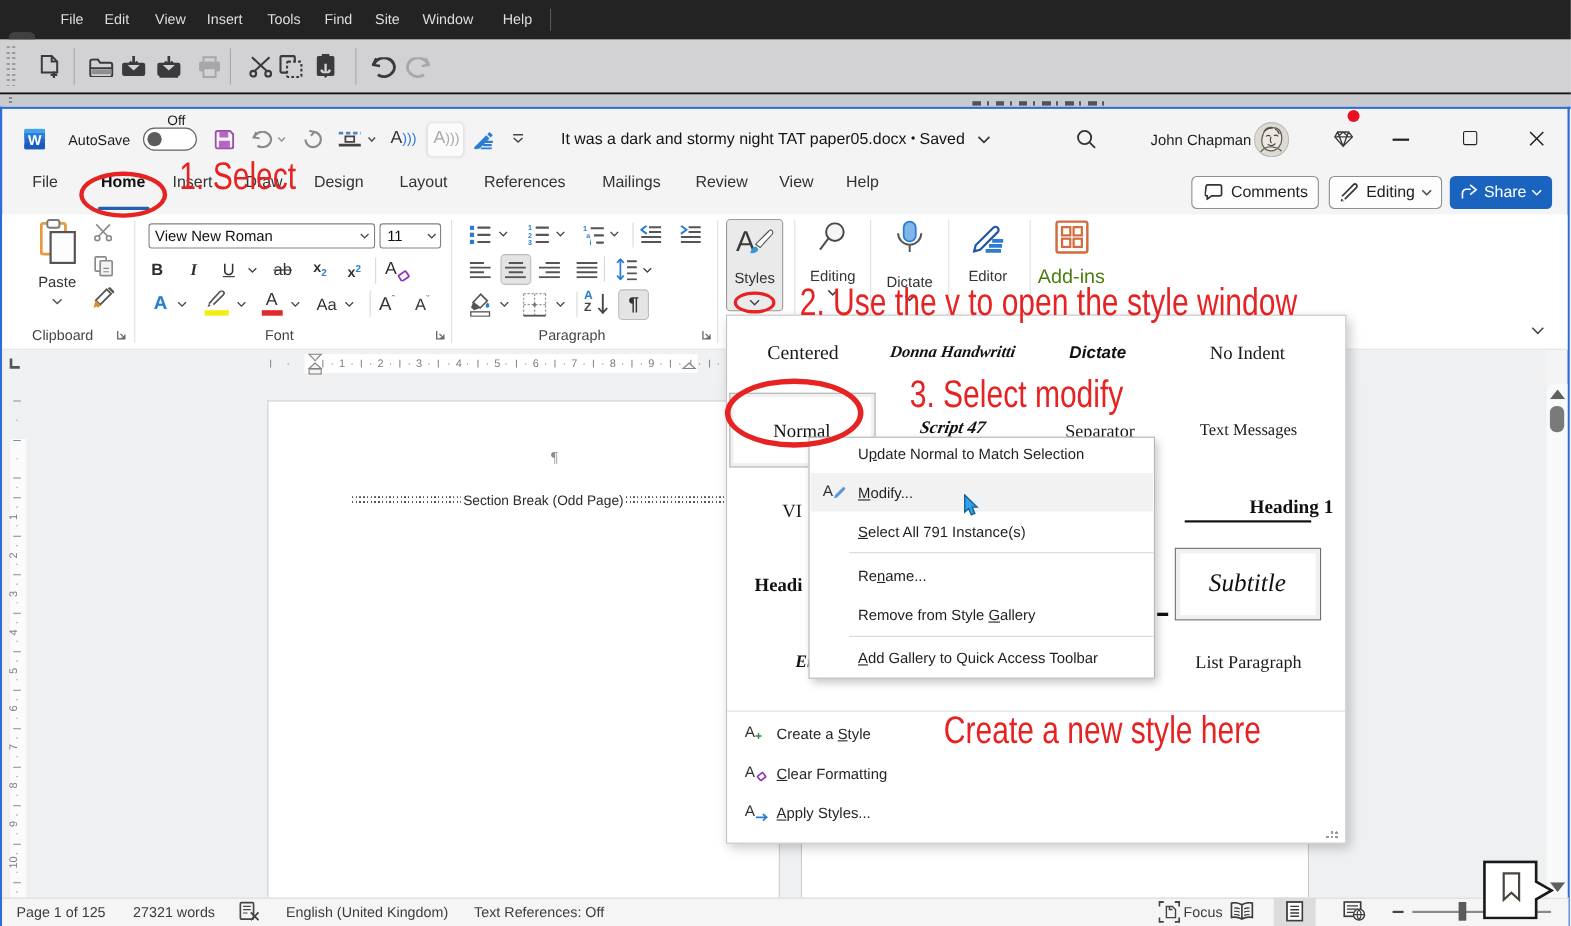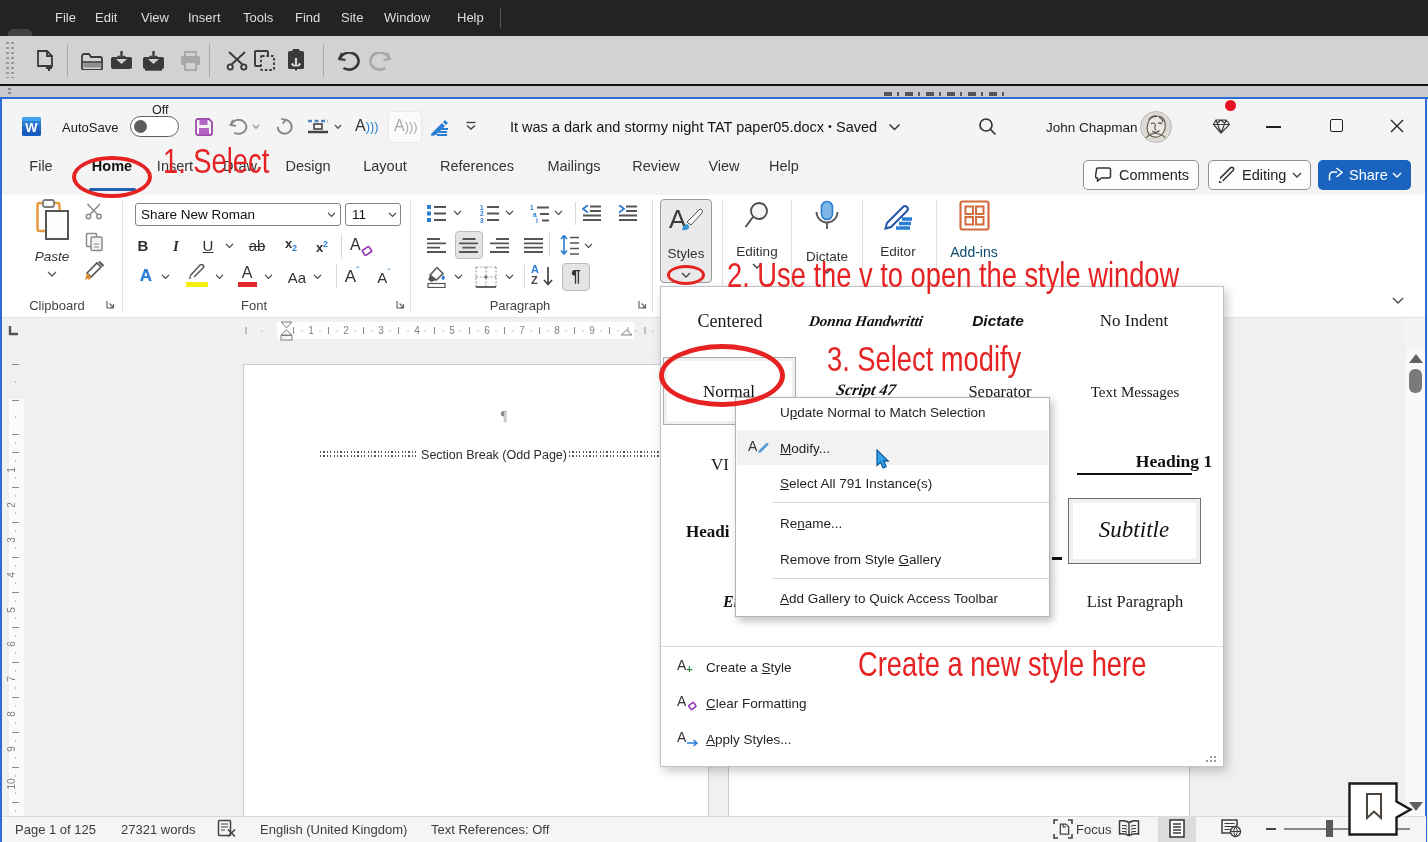--- a/index.html
+++ b/index.html
@@ -255,21 +255,21 @@
   <div class="abs" style="left:722px;top:200px;width:1px;height:112px;background:#e0e0e1;"></div>
   <div class="abs" style="left:791px;top:200px;width:1px;height:112px;background:#e0e0e1;"></div>
   <div class="abs" style="left:862px;top:200px;width:1px;height:112px;background:#e0e0e1;"></div>
   <div class="abs" style="left:936px;top:200px;width:1px;height:112px;background:#e0e0e1;"></div>
 
   <svg class="abs" style="left:36px;top:199px;" width="34" height="42" viewBox="0 0 34 42">
     <rect x="1.5" y="4" width="22" height="28" rx="2" fill="none" stroke="#e59a40" stroke-width="2.5"></rect>
     <rect x="7" y="1" width="11" height="7" rx="2" fill="#fdfdfd" stroke="#7a7a7a" stroke-width="1.8"></rect>
     <rect x="10" y="12" width="22" height="28" fill="#fdfdfd" stroke="#555" stroke-width="2"></rect>
   </svg>
-  <div class="abs ctr" style="left:52px;top:256px;font-size:13.5px;color:#333;font-style:italic;">Paste</div>
+  <div class="abs ctr" style="left:52px;top:256px;font-size:13.5px;color:#333;">Paste</div>
   <svg class="abs" style="left:47px;top:271px;" width="10" height="7" viewBox="0 0 10 7">
       <path d="M1 1 l4 4 4-4" stroke="#555" stroke-width="1.3" fill="none"></path>
     </svg>
   <svg class="abs" style="left:85px;top:203px;" width="18" height="17" viewBox="0 0 18 17">
     <g stroke="#8a8a8a" stroke-width="1.5" fill="none">
         <path d="M2.5 1 L13 12"></path>
         <path d="M15 1 L4.5 12"></path>
         <circle cx="3.5" cy="13.5" r="2.2"></circle>
         <circle cx="14" cy="13.5" r="2.2"></circle>
       </g>
@@ -284,21 +284,21 @@
     <path d="M14 1 l2-1 4 4 -1 2 z" fill="#555"></path>
     <path d="M3 12 l-2 7 6-3 z" fill="#e08c28"></path>
     <path d="M2.5 14.5 L6 18" stroke="#e08c28" stroke-width="2.5"></path>
   </svg>
   <div class="abs ctr" style="left:57px;top:305px;font-size:13px;color:#444;">Clipboard</div>
   <svg class="abs" style="left:105px;top:299px;" width="11" height="11" viewBox="0 0 11 11">
     <path d="M2 2 v7 h7 M4.5 4.5 l4 4 M8.5 5 v3.5 h-3.5" stroke="#666" stroke-width="1.2" fill="none"></path>
   </svg>
 
   <div class="abs" style="left:135px;top:203px;width:206px;height:23px;border:1px solid #828282;border-radius:3px;background:#fff;"></div>
-  <div class="abs" style="left:141px;top:207px;font-size:13.5px;color:#111;">Share New Roman</div>
+  <div class="abs" style="left:141px;top:207px;font-size:13.5px;color:#111;">View New Roman</div>
   <svg class="abs" style="left:327px;top:212px;" width="9" height="6" viewBox="0 0 9 6">
       <path d="M1 .8 l3.5 3.5 L8 .8" stroke="#444" stroke-width="1.2" fill="none"></path>
     </svg>
   <div class="abs" style="left:345px;top:203px;width:56px;height:23px;border:1px solid #828282;border-radius:3px;background:#fff;"></div>
   <div class="abs" style="left:352px;top:207px;font-size:13.5px;color:#111;">11</div>
   <svg class="abs" style="left:388px;top:212px;" width="9" height="6" viewBox="0 0 9 6">
       <path d="M1 .8 l3.5 3.5 L8 .8" stroke="#444" stroke-width="1.2" fill="none"></path>
     </svg>
 
   <div class="abs" style="top:236px;height:20px;line-height:20px;font-size:15px;color:#2f2f2f;">
@@ -475,21 +475,21 @@
   </svg>
   <div class="abs ctr" style="left:898px;top:251px;font-size:13.5px;color:#333;">Editor</div>
 
   <svg class="abs" style="left:959px;top:200px;" width="31" height="31" viewBox="0 0 31 31">
     <rect x="1.5" y="1.5" width="28" height="28" rx="2" fill="none" stroke="#d26b3e" stroke-width="2.2"></rect>
     <rect x="6.5" y="6.5" width="7.5" height="7.5" fill="none" stroke="#d26b3e" stroke-width="2"></rect>
     <rect x="17" y="6.5" width="7.5" height="7.5" fill="none" stroke="#d26b3e" stroke-width="2"></rect>
     <rect x="6.5" y="17" width="7.5" height="7.5" fill="none" stroke="#d26b3e" stroke-width="2"></rect>
     <rect x="17" y="17" width="7.5" height="7.5" fill="none" stroke="#d26b3e" stroke-width="2"></rect>
   </svg>
-  <div class="abs ctr" style="left:974px;top:252px;font-size:14px;color:#0c4a6e;">Add-ins</div>
+  <div class="abs ctr" style="left:974px;top:252px;font-size:18px;color:#4d7c0f;">Add-ins</div>
 
   <svg class="abs" style="left:1392px;top:297px;" width="12" height="8" viewBox="0 0 12 8">
       <path d="M1 1 l5 5 5-5" stroke="#444" stroke-width="1.4" fill="none"></path>
     </svg>
 </div>
 
 <div id="rulerrow">
   <div class="abs" style="left:2px;top:318px;width:1404px;height:28px;background:#f0f1f2;"></div>
 
   <div class="abs" style="left:8px;top:325px;width:11px;height:11px;z-index:5;">

